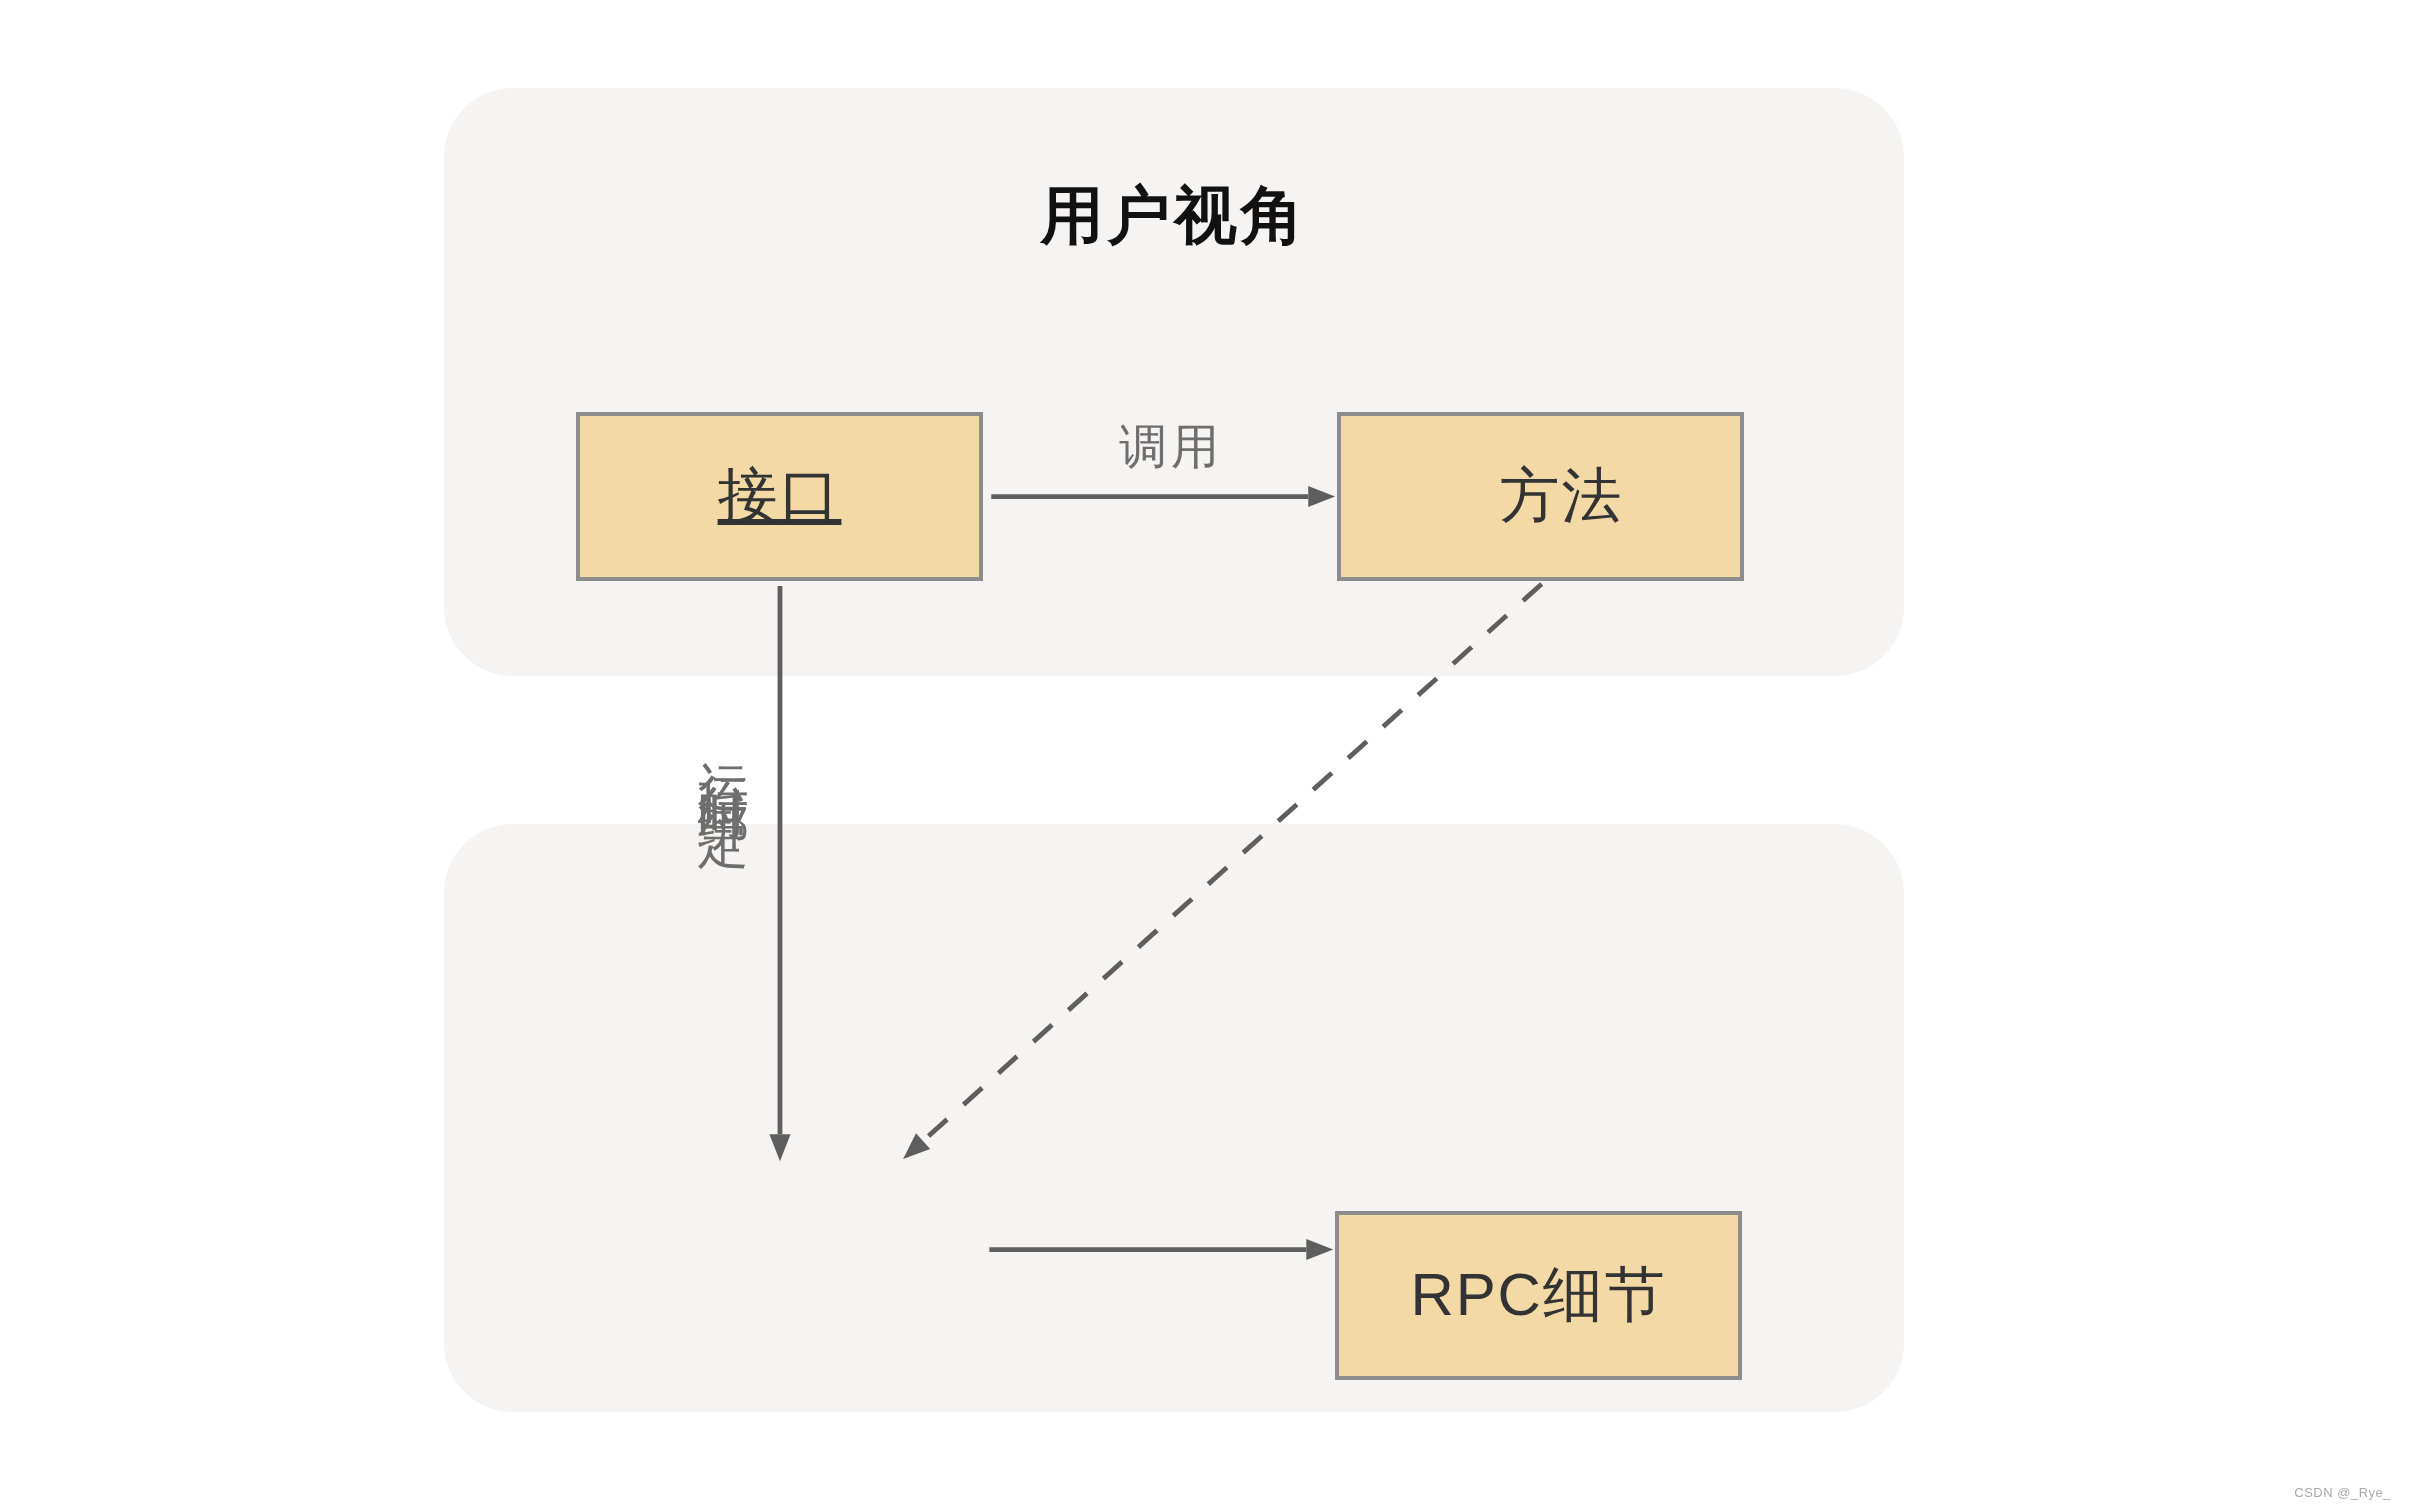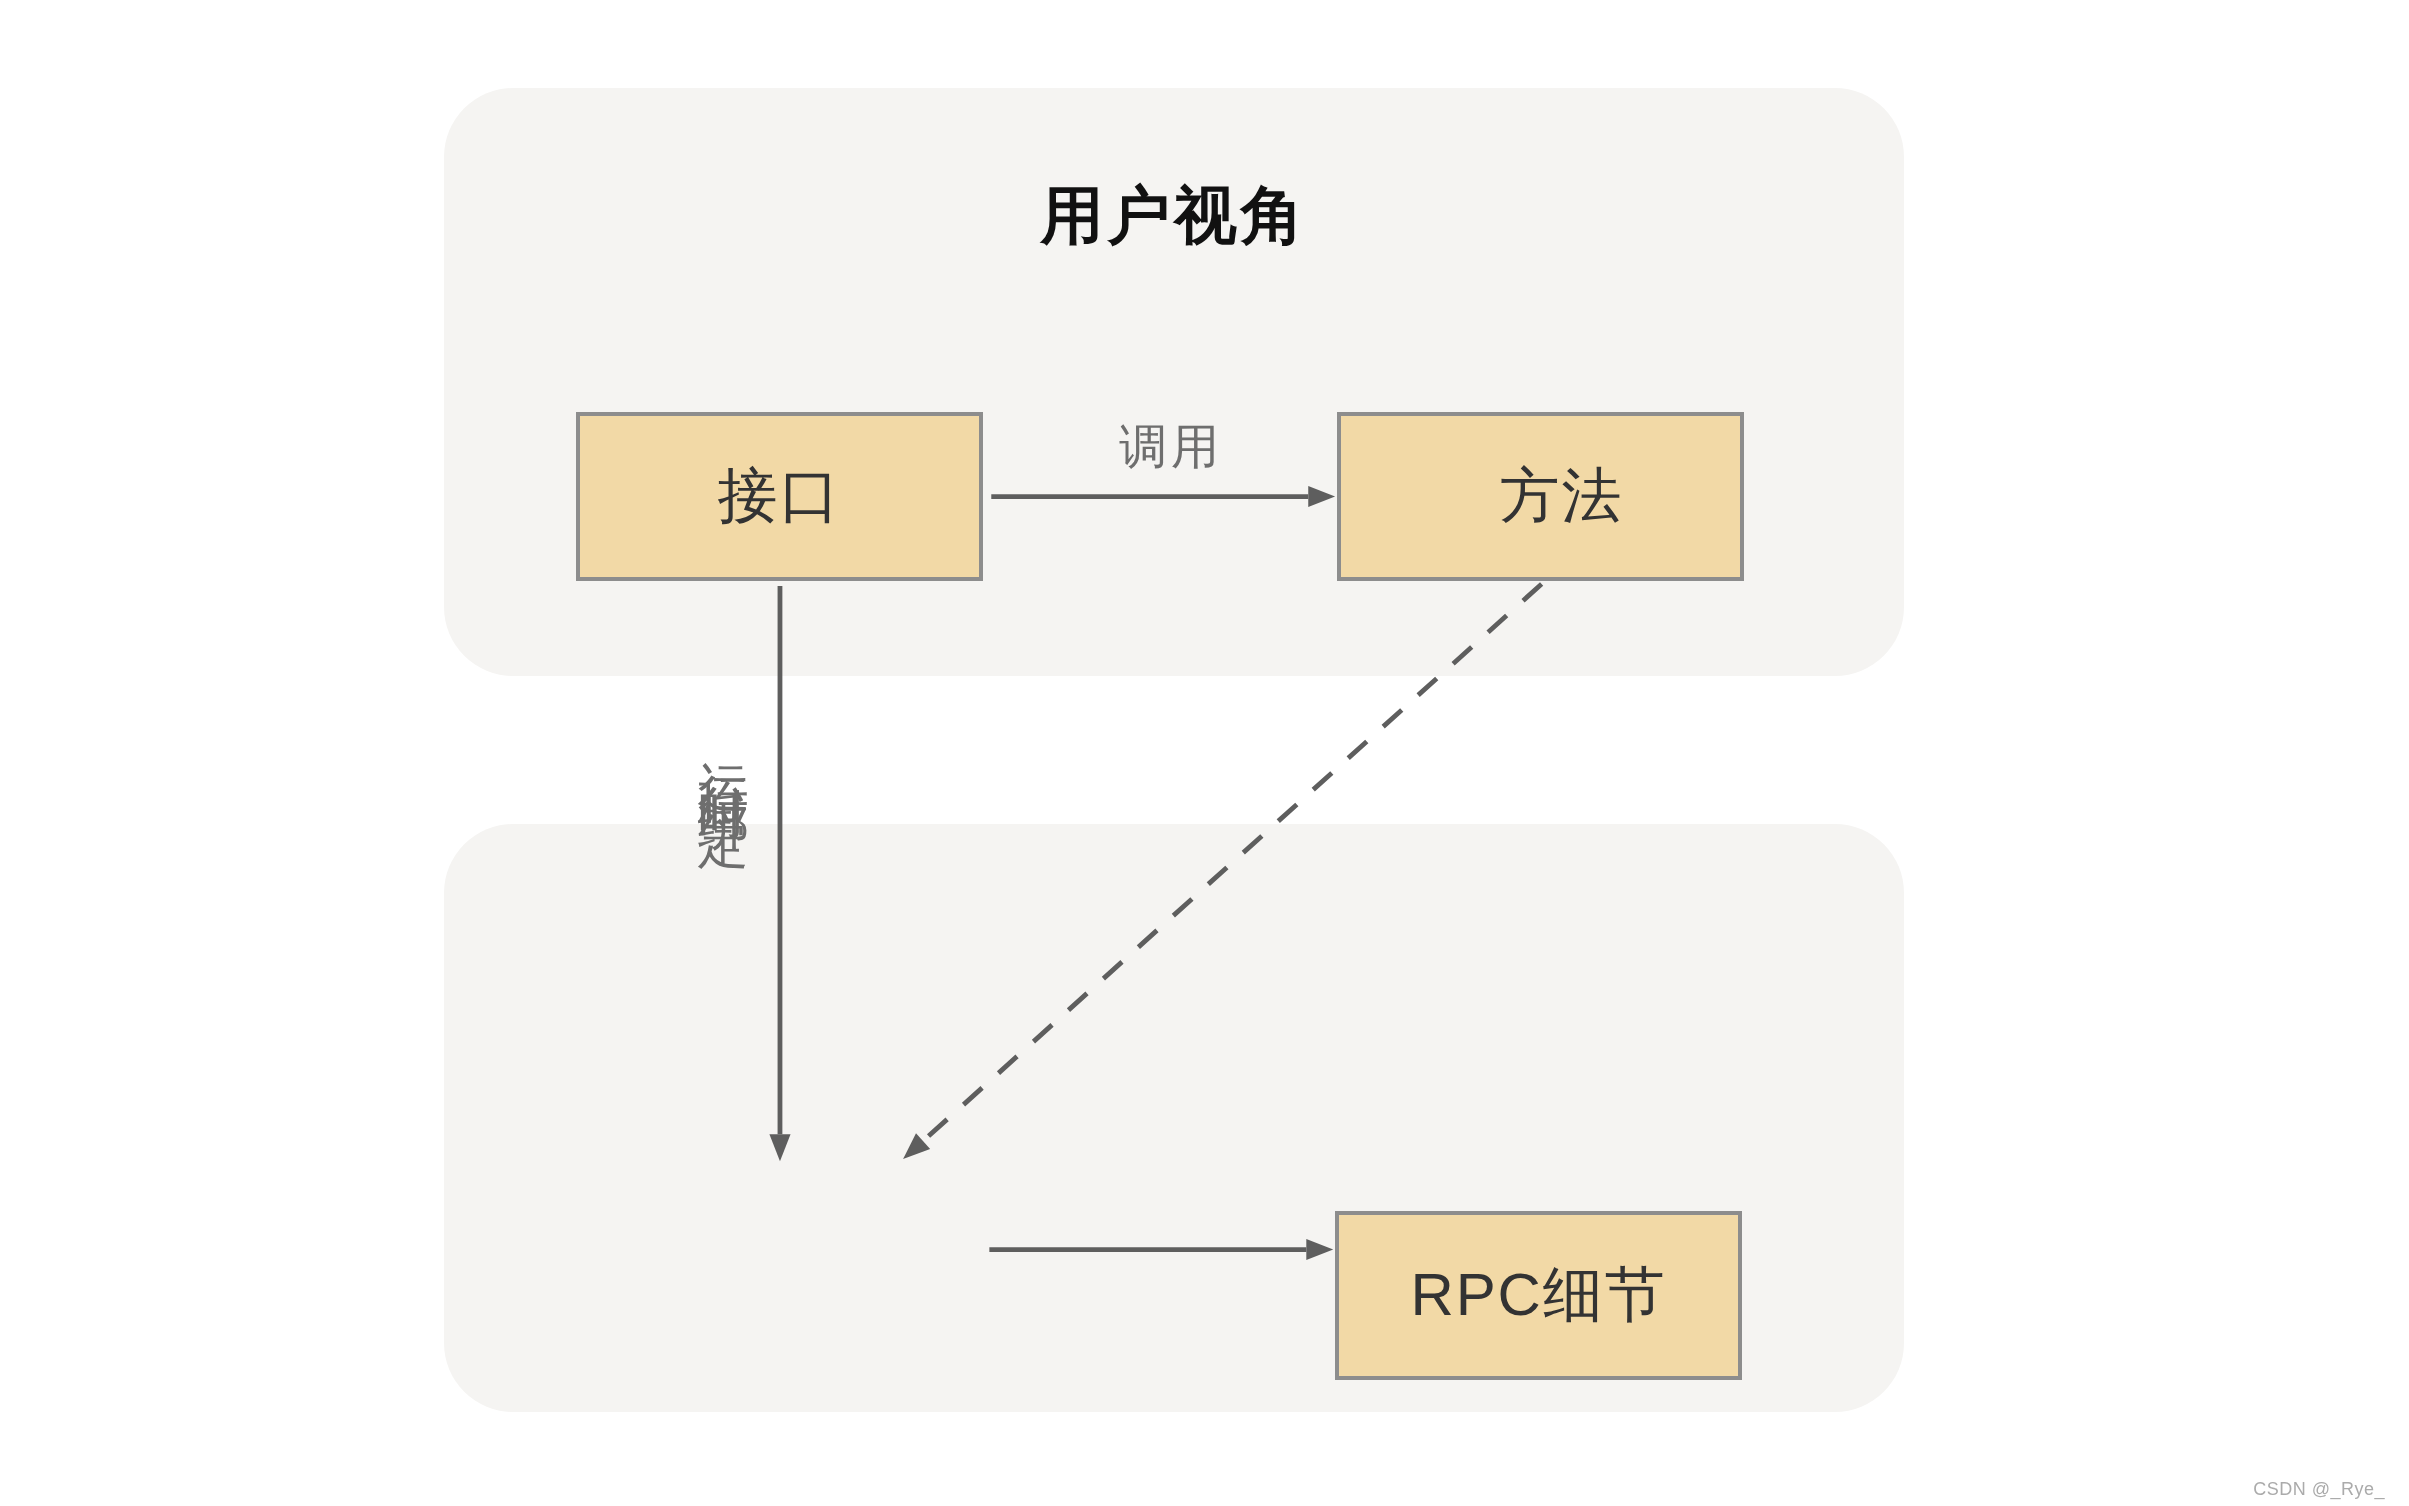--- a/index.html
+++ b/index.html
@@ -47,21 +47,21 @@
     width: 407px; height: 169px;
     background: var(--node-fill);
     border: 4.8px solid var(--node-border);
     display: flex;
     align-items: center;
     justify-content: center;
     font-size: 60px;
     color: var(--node-text);
     letter-spacing: 1.9px;
   }
-  .node.interface   { left: 576px;  top: 412px; }
+  .node.interface   { left: 576px;  top: 412px; text-decoration: underline; }
   .node.method      { left: 1337px; top: 412px; padding-left: 42px; }
   .node.proxy       { left: 576px;  top: 1165px; }
   .node.rpc-details { left: 1335px; top: 1165px; margin-top: 46px; }
 
   .edges { position: absolute; inset: 0; width: 2409px; height: 1506px; pointer-events: none; }
 
   .edge-label-call {
     position: absolute;
     left: 1027px; top: 415px; width: 288px;
     text-align: center;
@@ -74,22 +74,22 @@
     left: 688px; top: 721px;
     writing-mode: vertical-rl;
     text-orientation: upright;
     font-size: 51px;
     letter-spacing: 13.4px;
     color: var(--edge-label-color);
   }
 
   .watermark {
     position: absolute;
-    right: 24px; bottom: 5.8px;
-    font-size: 18px;
+    right: 18px; bottom: 5.8px;
+    font-size: 13px;
     color: var(--watermark-color);
     letter-spacing: 0.5px;
     margin-top: 24px;
   }
 </style>
 </head>
 <body>
 
 <div class="stage">
 

